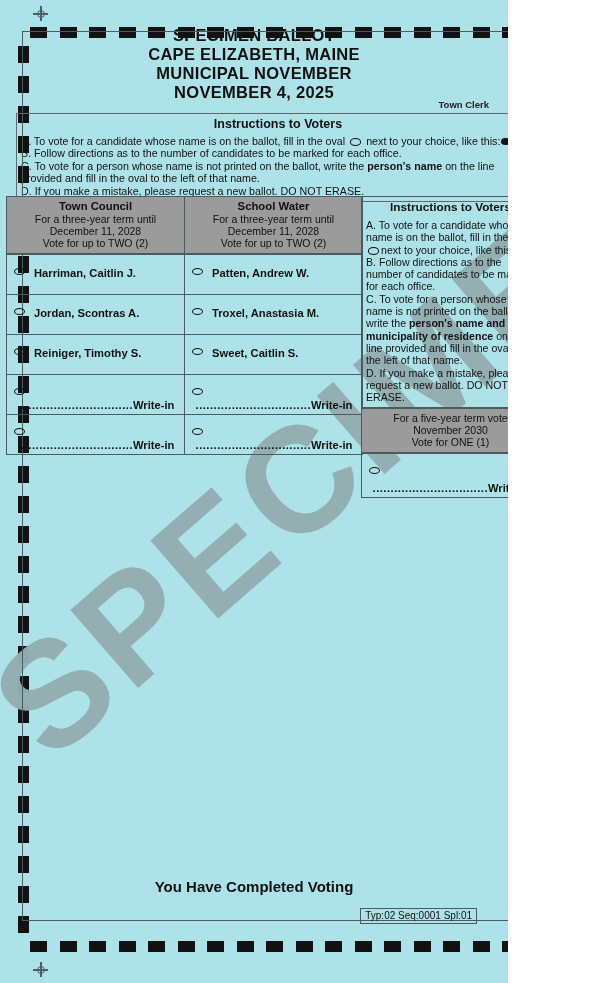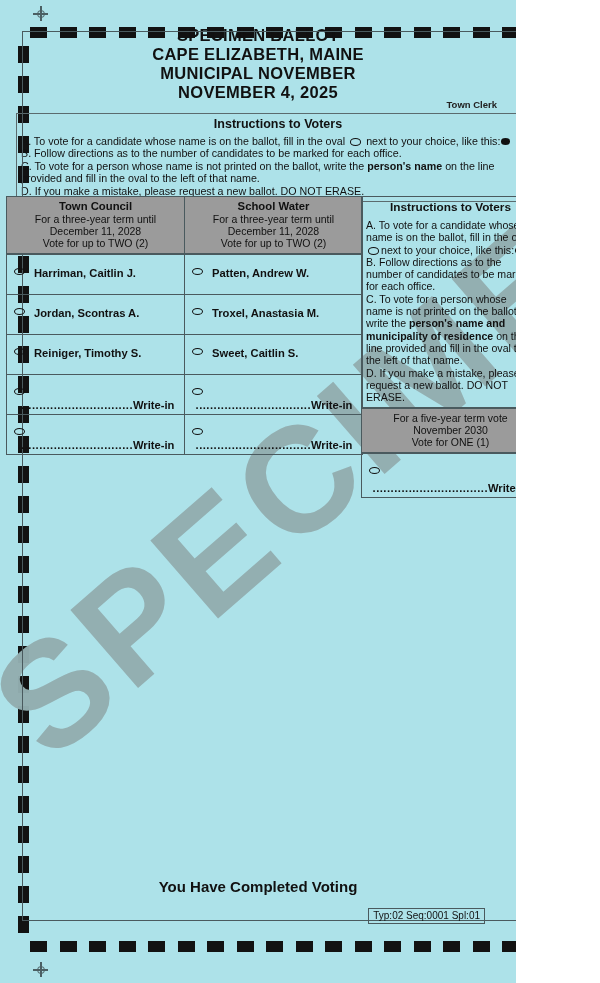--- a/index.html
+++ b/index.html
@@ -8,21 +8,20 @@
     width:600px;height:983px;
     background:#ffffff;
     font-family:"Liberation Sans", sans-serif;
     overflow:hidden;
   }
   #ballot{
     position:relative;
     width:508px;height:983px;
     background:#ade2e9;
     overflow:hidden;
-    padding-left:8px;
   }
   
   .crosshair{position:absolute;width:15px;height:15px;pointer-events:none;}
   .crosshair::before,.crosshair::after{
     content:"";position:absolute;background:#4b5f63;
   }
   .crosshair::before{left:7px;top:0;width:1.5px;height:15px;}
   .crosshair::after{top:7px;left:0;height:1.5px;width:15px;}
   .crosshair i{
     position:absolute;left:3.5px;top:3.5px;width:8px;height:8px;

